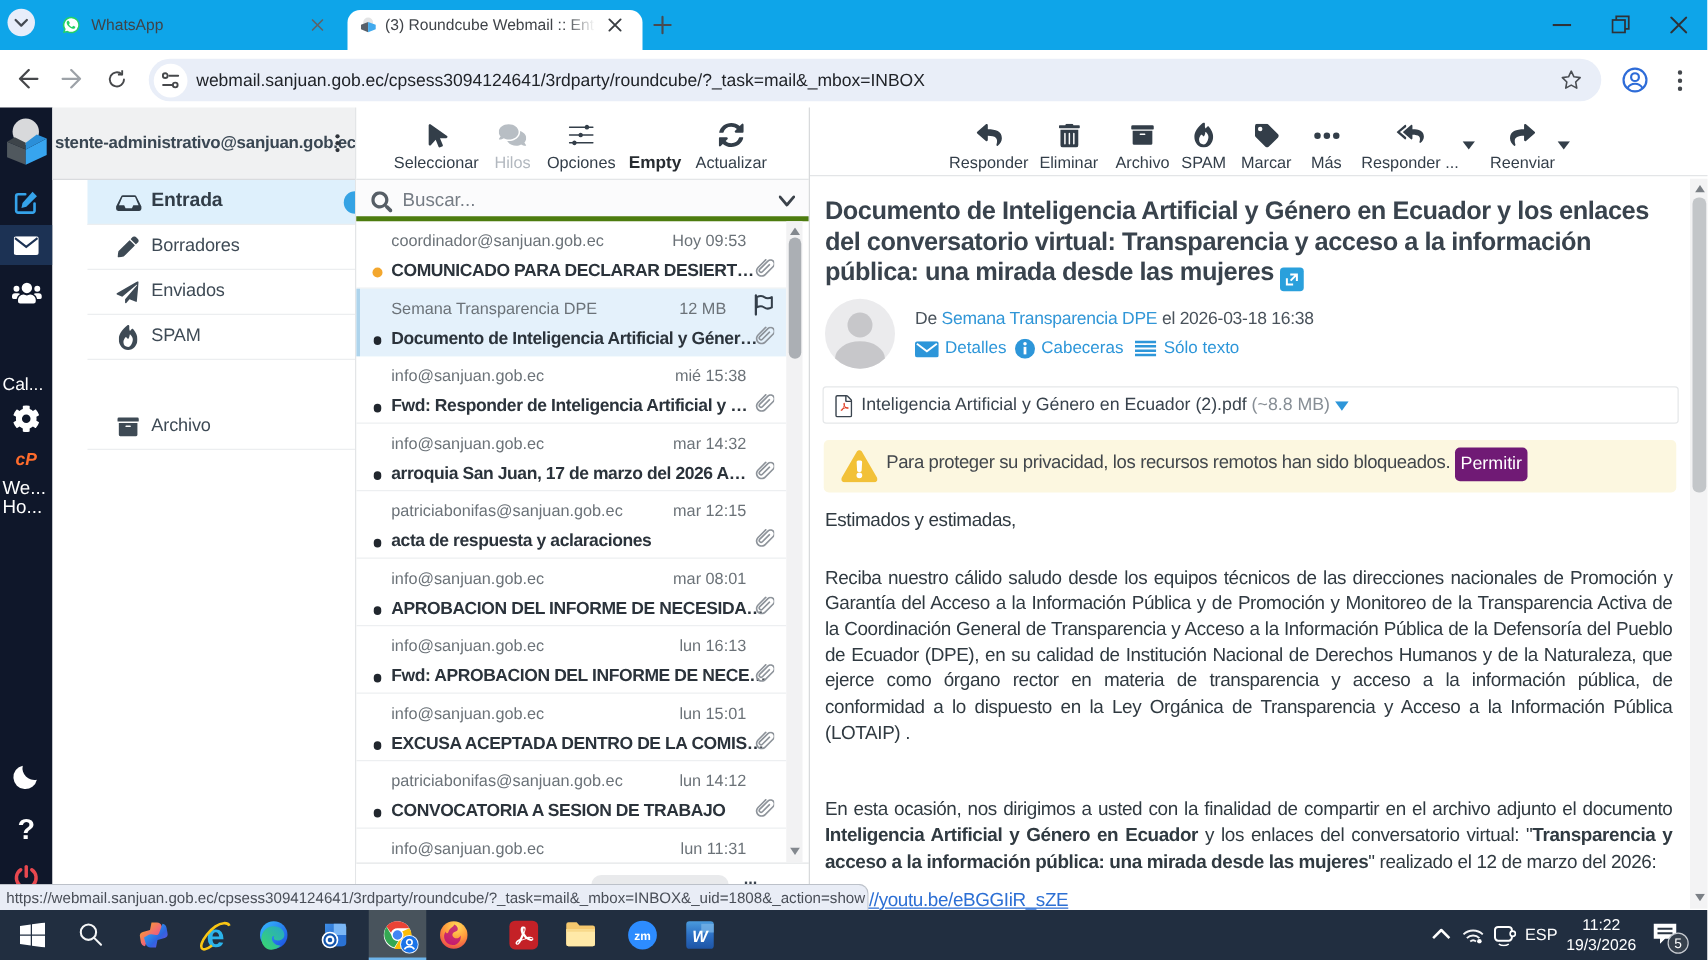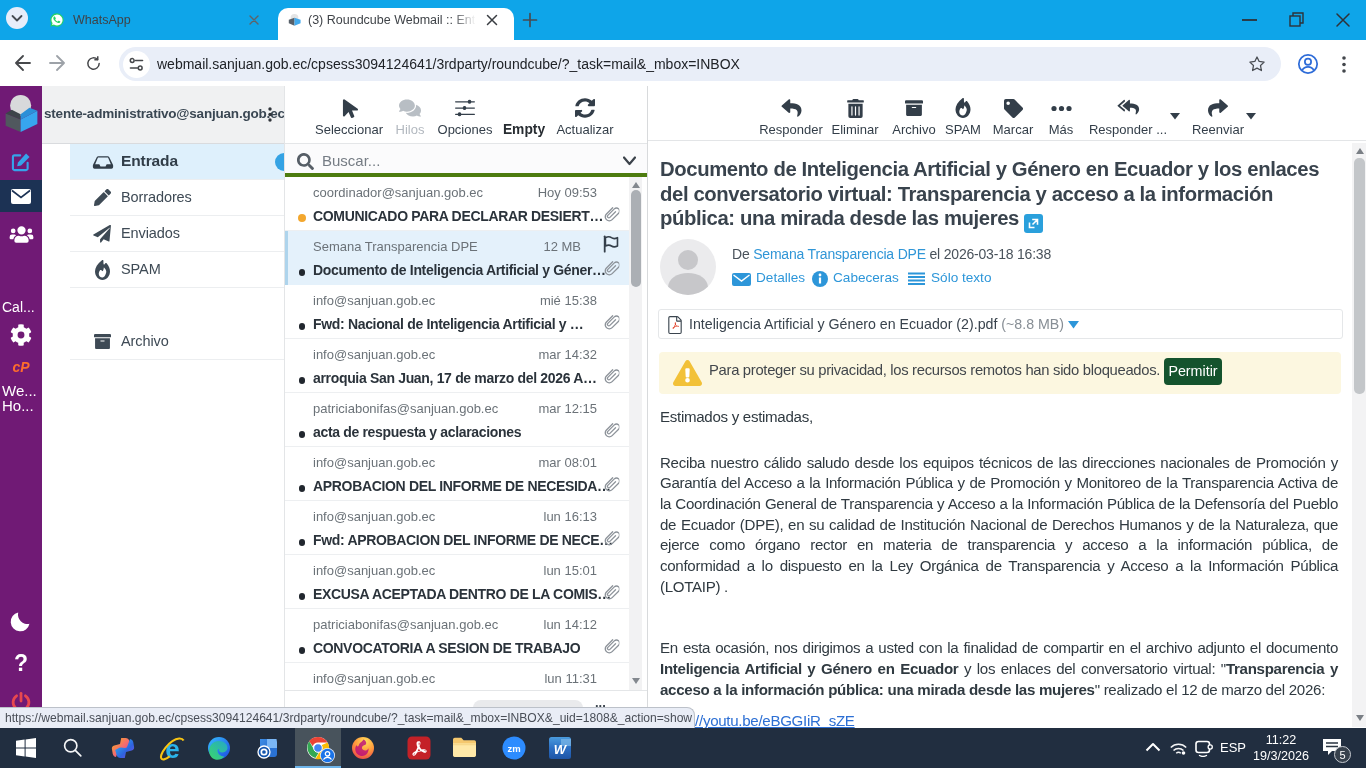--- a/index.html
+++ b/index.html
@@ -9,21 +9,21 @@
 
   
   #tabstrip { position:absolute; left:0; top:0; width:1366px; height:40px; background:#0ea5e9; }
   #toolbar { position:absolute; left:0; top:40px; width:1366px; height:46px; background:#ffffff; }
   .tab-active { position:absolute; left:278px; top:8px; width:236px; height:32px; background:#fff; border-radius:10px 10px 0 0; }
   .pill { position:absolute; left:6px; top:7px; width:22px; height:22px; border-radius:11px; background:#e7edfa; }
   #omni { position:absolute; left:119px; top:7px; width:1162px; height:34px; border-radius:17px; background:#e9eef8; }
   .tabtxt { font-size:12.5px; color:#3f4348; }
 
   
-  #rail { position:absolute; left:0; top:86px; width:42px; height:641px; background:#701a75; }
+  #rail { position:absolute; left:0; top:86px; width:42px; height:641px; background:#0f172a; }
   #folders { position:absolute; left:42px; top:86px; width:242px; height:641px; background:#fff; }
   #fhead { position:absolute; left:0; top:0; width:242px; height:58px; background:#f0f1f2; border-bottom:1px solid #d9dbde; overflow:hidden; }
   .frow { position:absolute; left:0; width:242px; height:36px; border-bottom:1px solid #eceef0;margin-left:28px; }
   .flabel { position:absolute; left:51px; top:9px; font-size:14.5px; letter-spacing:-0.1px; color:#3e4a55; }
   #list { position:absolute; left:284px; top:86px; width:363px; height:641px; background:#fff; border-left:1px solid #e3e5e7; }
   #reader { position:absolute; left:647px; top:86px; width:719px; height:641px; background:#fff; border-left:1px solid #d8dadc; }
   .mtb-item { position:absolute; top:0; text-align:center; color:#333e49; font-size:13px; }
   .mi { height:22px; display:flex; align-items:center; justify-content:center; }
   .ml { margin-top:3px; white-space:nowrap; }
   .mrow { position:absolute; left:0; width:344px; height:54px; border-bottom:1px solid #edeff1; }
@@ -282,21 +282,21 @@
         <div class="dot"></div>
         <div class="msubj">Documento de Inteligencia Artificial y Géner…</div>
         <svg class="abs" style="left:318px;top:30px;" width="17" height="18" viewBox="0 0 448 512" fill="#8d939a">
             <use href="#sclip"></use>
           </svg>
       </div>
       <div class="mrow" style="top:108px;">
         <div class="msender">info@sanjuan.gob.ec</div>
           <div class="mdate">mié 15:38</div>
         <div class="dot"></div>
-        <div class="msubj">Fwd: Nacional de Inteligencia Artificial y …</div>
+        <div class="msubj">Fwd: Responder de Inteligencia Artificial y …</div>
         <svg class="abs" style="left:318px;top:30px;" width="17" height="18" viewBox="0 0 448 512" fill="#8d939a">
             <use href="#sclip"></use>
           </svg>
       </div>
       <div class="mrow" style="top:162px;">
         <div class="msender">info@sanjuan.gob.ec</div>
           <div class="mdate">mar 14:32</div>
         <div class="dot"></div>
         <div class="msubj">arroquia San Juan, 17 de marzo del 2026 A…</div>
         <svg class="abs" style="left:318px;top:30px;" width="17" height="18" viewBox="0 0 448 512" fill="#8d939a">
@@ -487,21 +487,21 @@
           <path d="M0 0 L5.5 7.5 L11 0 Z" fill="#2d96d9"></path>
         </svg>
     </div>
 
     <div class="abs" style="left:11px;top:266px;width:682px;height:42px;background:#fcf7e0;border-radius:4px;">
       <svg class="abs" style="left:14px;top:8px;" width="29" height="26" viewBox="0 0 576 512">
           <path fill="#f2c138" d="M569.5 440C587.9 472 564.8 512 527.9 512H48.1c-36.9 0-60-40.1-41.6-72L246.4 24c18.5-32 64.7-32 83.2 0l239.9 416z"></path>
           <path fill="#fff" d="M288 354a46 46 0 1 0 46 46 46 46 0 0 0-46-46zm-43.7-165.3l7.4 136a24 24 0 0 0 24 22.7h24.6a24 24 0 0 0 24-22.7l7.4-136a24 24 0 0 0-24-25.3h-39.4a24 24 0 0 0-24 25.3z"></path>
         </svg>
       <div class="abs" style="left:50px;top:10px;font-size:14.8px;letter-spacing:-0.3px;color:#42474c;white-space:nowrap;">Para proteger su privacidad, los recursos remotos han sido bloqueados.</div>
-      <div class="abs" style="left:505px;top:6px;width:58px;height:27px;background:#14532d;border-radius:4px;color:#fff;font-size:14.3px;text-align:center;line-height:27px;">Permitir</div>
+      <div class="abs" style="left:505px;top:6px;width:58px;height:27px;background:#701a75;border-radius:4px;color:#fff;font-size:14.3px;text-align:center;line-height:27px;">Permitir</div>
     </div>
 
     <div id="mailbody" class="abs" style="left:12px;top:321px;width:678px;font-size:15.1px;letter-spacing:-0.3px;color:#303a41;line-height:20.7px;">
       <div>Estimados y estimadas,</div>
       <div style="height:24.8px;"></div>
       <div class="j">Reciba nuestro cálido saludo desde los equipos técnicos de las direcciones nacionales de Promoción y</div>
       <div class="j">Garantía del Acceso a la Información Pública y de Promoción y Monitoreo de la Transparencia Activa de</div>
       <div class="j">la Coordinación General de Transparencia y Acceso a la Información Pública de la Defensoría del Pueblo</div>
       <div class="j">de Ecuador (DPE), en su calidad de Institución Nacional de Derechos Humanos y de la Naturaleza, que</div>
       <div class="j">ejerce como órgano rector en materia de transparencia y acceso a la información pública, de</div>

